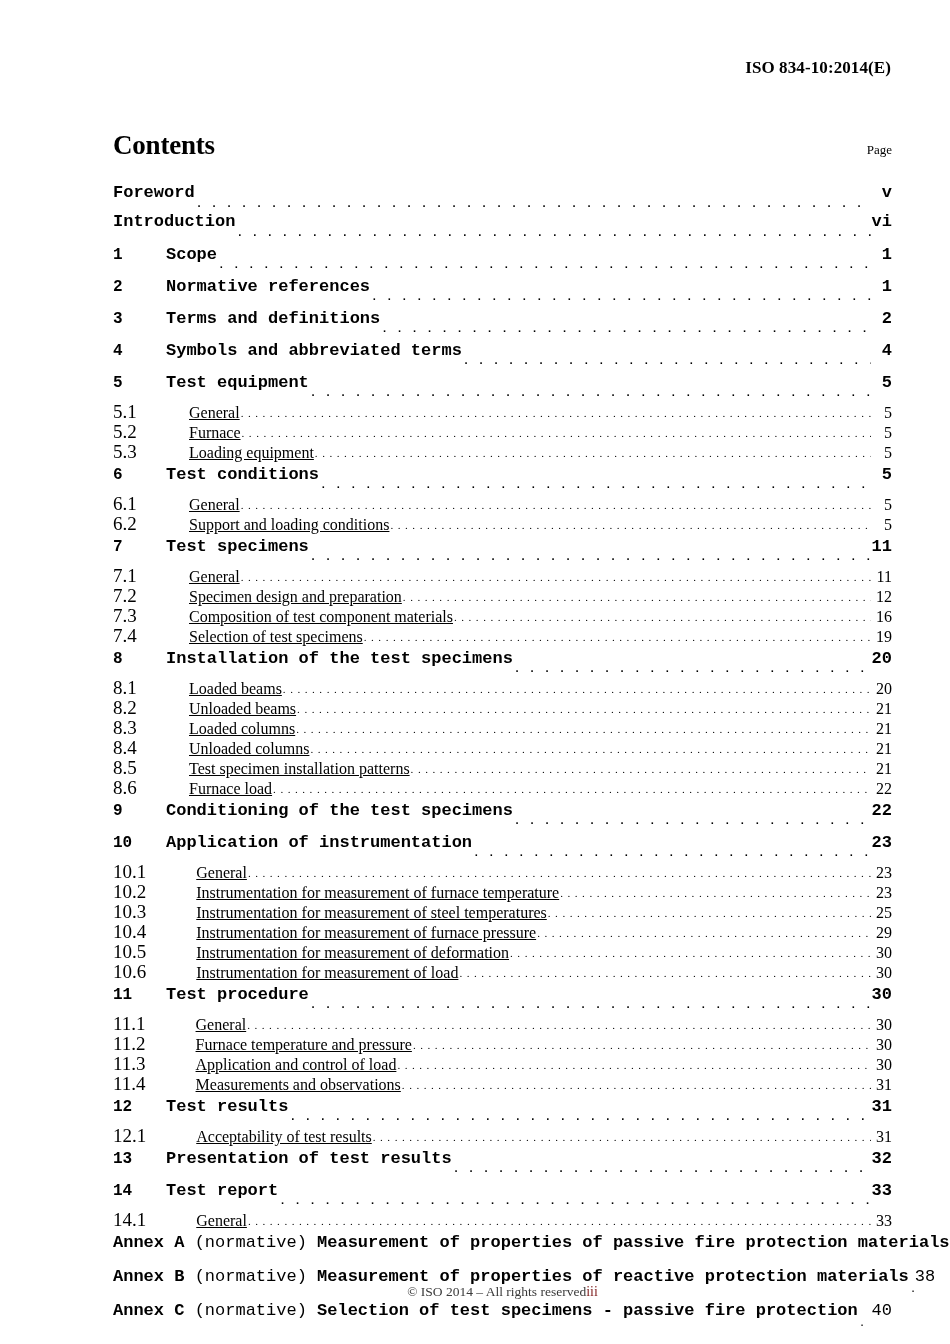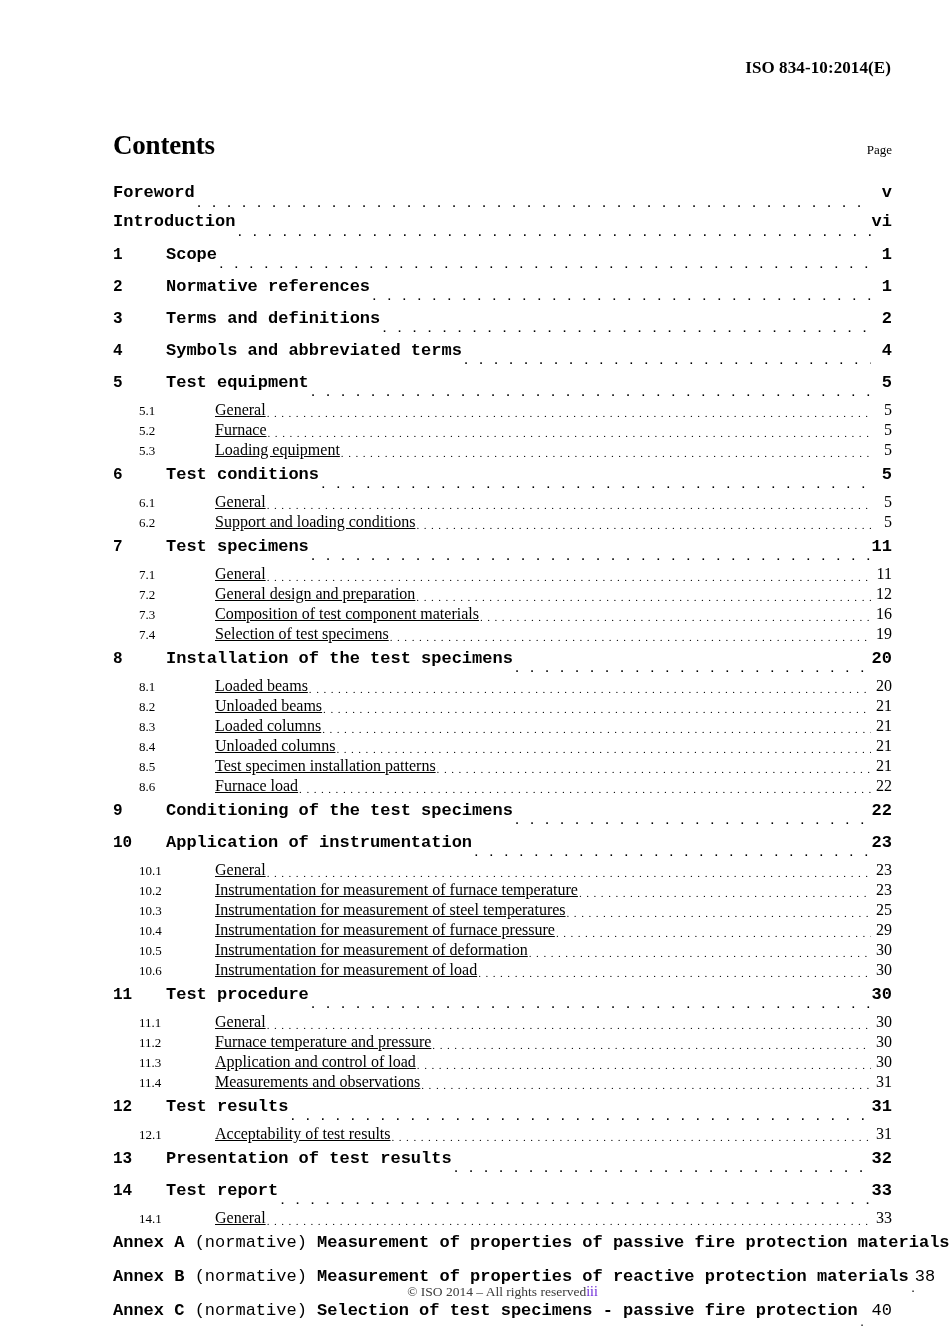--- a/index.html
+++ b/index.html
@@ -89,22 +89,21 @@
 
   
   .row.lvl2 {
     font-size: 16px;
     font-weight: normal;
     height: 20px;
     font-family: "Liberation Serif", "DejaVu Serif", serif;
   }
   .row.lvl2 .num {
     flex: 0 0 26px;
-    margin-left: 26px;
-    font-size: 13px;
+    font-size: 19px;
   }
   .row.lvl2 .label {
     flex: 0 0 auto;
     margin-left: 50px;
     padding-right: 1px;
     text-decoration: underline;
   }
 
   
   .row.annex {
@@ -147,21 +146,21 @@
     position: absolute;
     left: 113px;
     top: 1284px;
     width: 779px;
     display: flex;
     justify-content: center;
     align-items: baseline;
     font-size: 13.5px;
     color: #3a3a3a;
   }
-  .footer .folio { font-size: 14px; color: #6d28d9; }
+  .footer .folio { font-size: 14px; color: #7f1d1d; }
 </style>
 </head>
 <body>
 
 <div class="page">
 
   <div class="doc-header">ISO 834-10:2014(E)</div>
 
   <div class="contents-block">
     <div class="contents-title">Contents</div>
@@ -252,21 +251,21 @@
         <span class="pageno">11</span>
       </div>
       <div class="row lvl2">
         <span class="num">7.1</span>
         <span class="label">General</span>
         <span class="leader"></span>
         <span class="pageno">11</span>
       </div>
       <div class="row lvl2">
         <span class="num">7.2</span>
-        <span class="label">General design and preparation</span>
+        <span class="label">Specimen design and preparation</span>
         <span class="leader"></span>
         <span class="pageno">12</span>
       </div>
       <div class="row lvl2">
         <span class="num">7.3</span>
         <span class="label">Composition of test component materials</span>
         <span class="leader"></span>
         <span class="pageno">16</span>
       </div>
       <div class="row lvl2">

